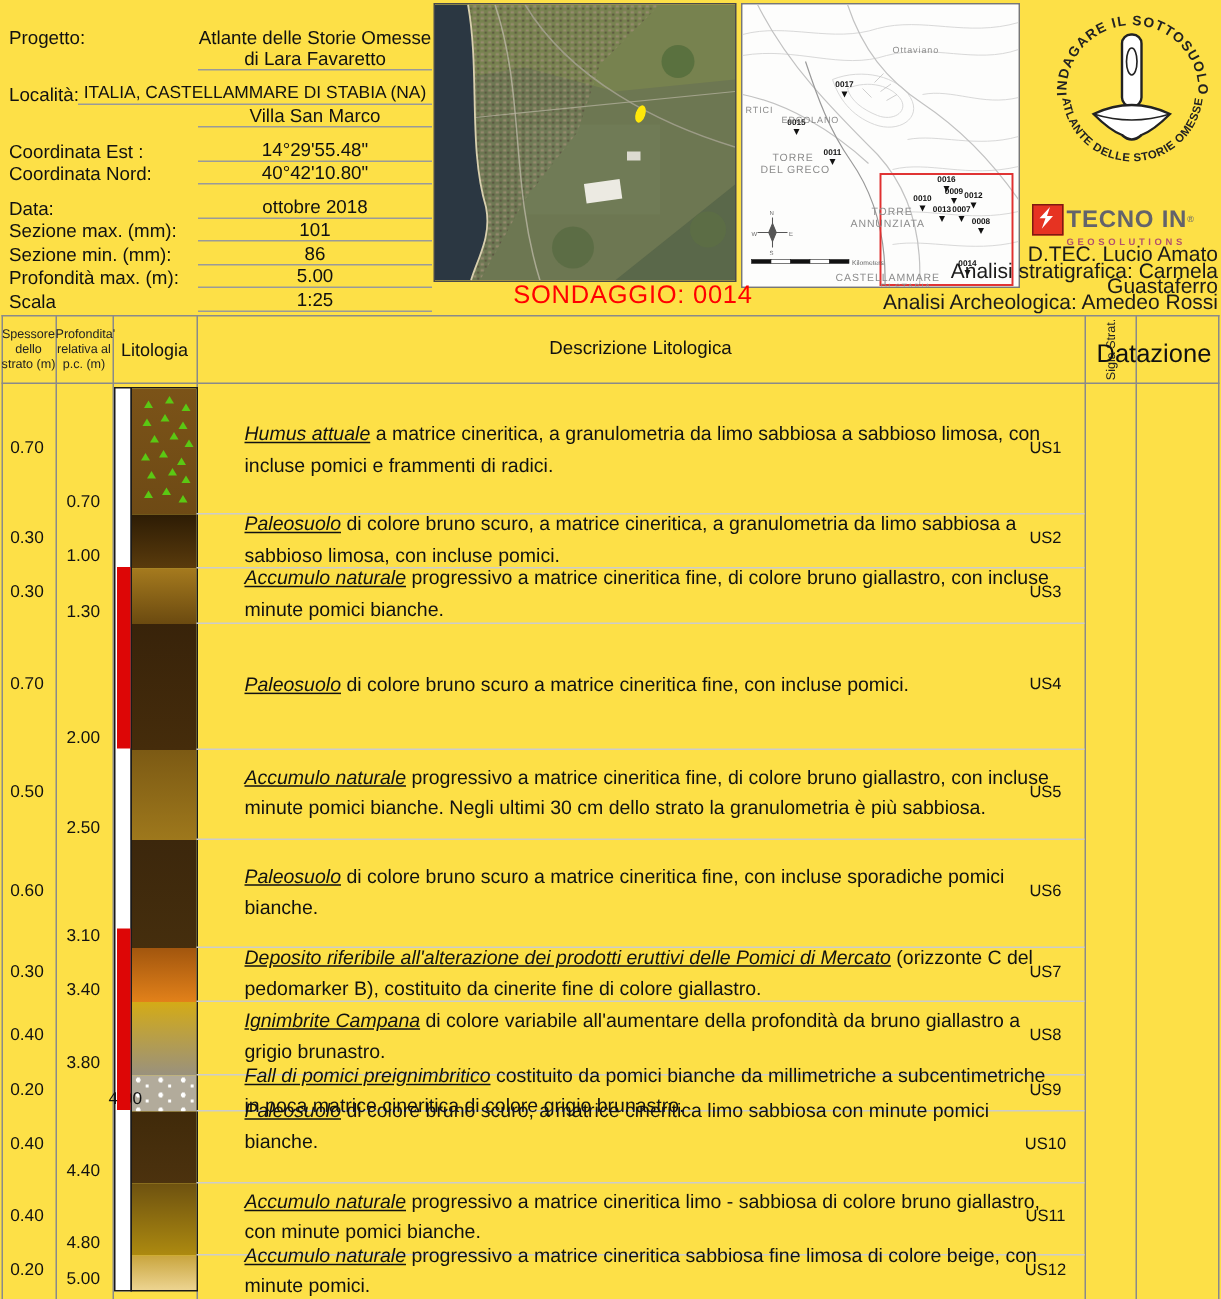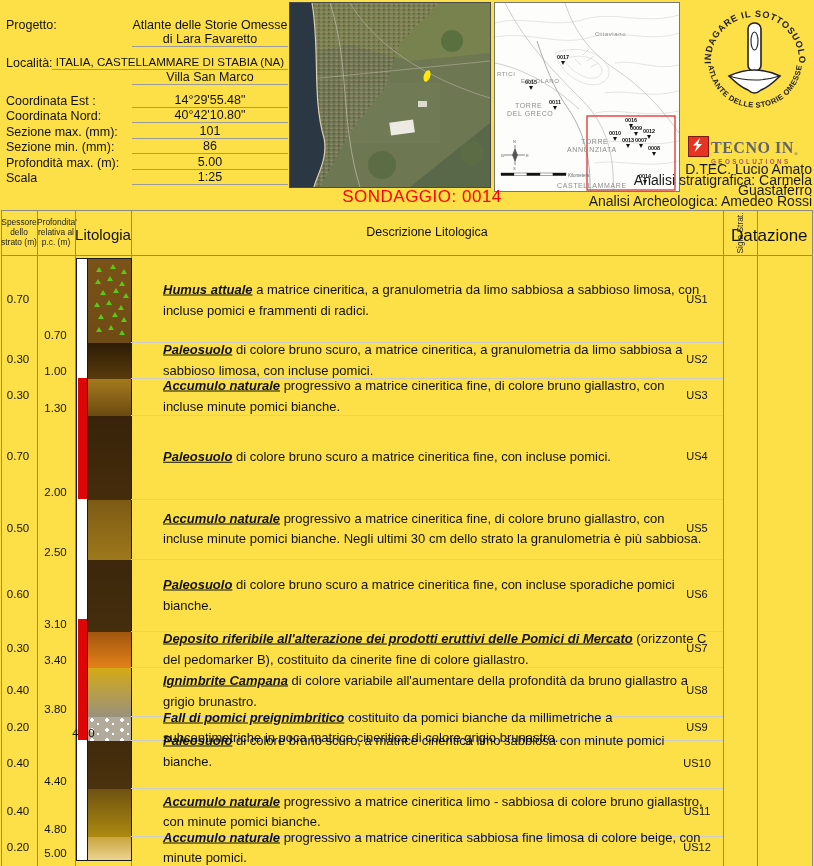--- a/index.html
+++ b/index.html
@@ -24,21 +24,21 @@
   .map-pt{position:absolute;font-size:5.5px;font-weight:bold;color:#111;transform:translate(-50%,-100%);white-space:nowrap;}
   .map-tri{position:absolute;width:0;height:0;border-left:2.5px solid transparent;border-right:2.5px solid transparent;
            border-top:4px solid #111;transform:translate(-50%,0);}
   .map-lbl{position:absolute;color:#8c8c8c;letter-spacing:0.6px;white-space:nowrap;}
 
   #sondaggio-title{left:289px;top:187px;width:266px;text-align:center;font-size:17px;color:var(--c-title,#f00);letter-spacing:0.5px;}
 
   
   #circle-logo{left:695px;top:1px;width:120px;height:120px;}
   #tecno{left:688px;top:136px;width:126px;}
-  .tecno-row{display:flex;align-items:flex-end;font-family:Liberation Serif, serif;}
+  .tecno-row{display:flex;align-items:center;}
   .tecno-sq{width:19px;height:19px;background:#e63322;border:1px solid #7e1a12;flex:none;}
   .tecno-name{font-size:16px;font-weight:bold;color:#63636b;letter-spacing:0.5px;margin-left:2px;}
   .tecno-reg{font-size:6px;vertical-align:super;color:#63636b;}
   .tecno-sub{font-size:6.3px;letter-spacing:2.4px;color:#b2506e;font-weight:bold;margin:1px 0 0 23px;}
   #credits{position:absolute;left:560px;top:164px;width:252px;text-align:right;font-size:14px;line-height:10.6px;color:#1a1a1a;}
 
   
   .vline{position:absolute;width:1px;background:#8a8a8a;top:210px;height:656px;}
   .hline{position:absolute;height:1px;background:#8a8a8a;left:1px;width:812px;}
   .h-small{position:absolute;font-size:8.4px;line-height:10px;text-align:center;color:#222;}
@@ -55,21 +55,21 @@
               background-size:15px 10px;}
   .tuft{position:absolute;width:0;height:0;border-left:3px solid transparent;border-right:3px solid transparent;
         border-bottom:5px solid var(--c-humus_symbol,#5bc813);}
   .core{position:absolute;left:78px;width:9px;background:var(--c-core_sample,#dd0606);}
 
   
   .spess{position:absolute;left:0;width:36px;text-align:center;font-size:11.5px;}
   .depth{position:absolute;left:37px;width:37px;text-align:center;font-size:11.5px;}
   .sep{position:absolute;left:131px;width:592px;height:1px;background:#ccc;}
   .desc{position:absolute;left:163px;width:545px;font-size:13px;line-height:20.5px;transform:translateY(-50%);}
-  .lead{font-weight:bold;font-style:italic;text-decoration:underline;}
+  .lead{font-weight:normal;font-style:italic;text-decoration:underline;}
   .sigla{position:absolute;left:680px;width:34px;text-align:center;font-size:11px;}
 </style>
 </head>
 <body>
 
 <div id="page">
 
   <div id="info-rows">
       <div class="info-row">
         <span class="info-label">Progetto:</span>
@@ -87,20 +87,24 @@
         <span class="info-label"></span>
         <span class="info-value">Villa San Marco</span>
       </div>
       <div class="info-row gap">
         <span class="info-label">Coordinata Est :</span>
         <span class="info-value">14°29'55.48"</span>
       </div>
       <div class="info-row">
         <span class="info-label">Coordinata Nord:</span>
         <span class="info-value">40°42'10.80"</span>
+      </div>
+      <div class="info-row gap">
+        <span class="info-label">Data:</span>
+        <span class="info-value">ottobre 2018</span>
       </div>
       <div class="info-row">
         <span class="info-label">Sezione max. (mm):</span>
         <span class="info-value">101</span>
       </div>
       <div class="info-row">
         <span class="info-label">Sezione min. (mm):</span>
         <span class="info-value">86</span>
       </div>
       <div class="info-row">
@@ -274,21 +278,21 @@
   <div class="h-small" style="left:1px;top:217px;width:36px">
     <div>Spessore</div>
     <div>dello</div>
     <div>strato (m)</div>
   </div>
   <div class="h-small" style="left:37px;top:217px;width:38px">
     <div>Profondita'</div>
     <div>relativa al</div>
     <div>p.c.  (m)</div>
   </div>
-  <div class="h-big" style="left:75px;top:226px;width:56px;font-size:15px">Litologia</div>
+  <div class="h-big" style="left:75px;top:226px;width:56px;font-size:12px">Litologia</div>
   <div class="h-big" style="left:131px;top:225px;width:592px;font-size:12.5px">Descrizione Litologica</div>
   <div id="h-sigla" class="abs">
     <span>Sigla Strat.</span>
   </div>
   <div class="h-big" style="left:731px;top:226px;width:55px;font-size:17px">Datazione</div>
 
   <div id="log-body" class="abs" style="left:0;top:0;width:814px;height:866px">
     <div id="tube" class="abs"></div>
     <div id="litho-col" class="abs">
         <div class="layer" style="top: 0px; height: 84.28px; background: linear-gradient(rgb(123, 83, 24), rgb(110, 74, 21));">

